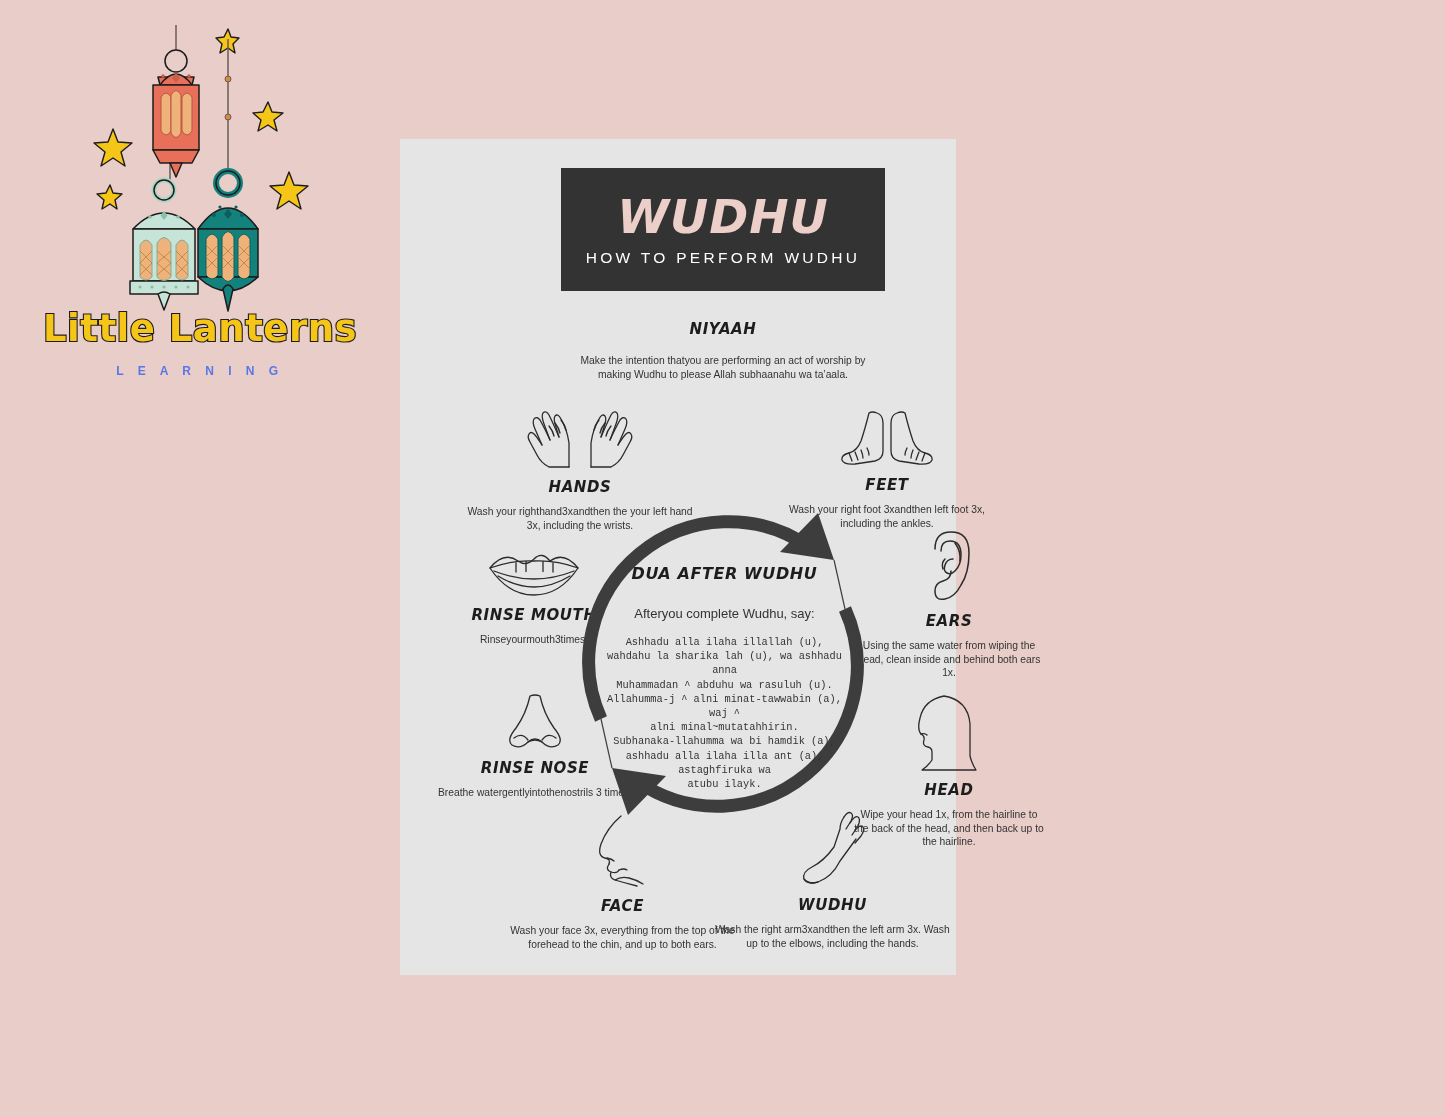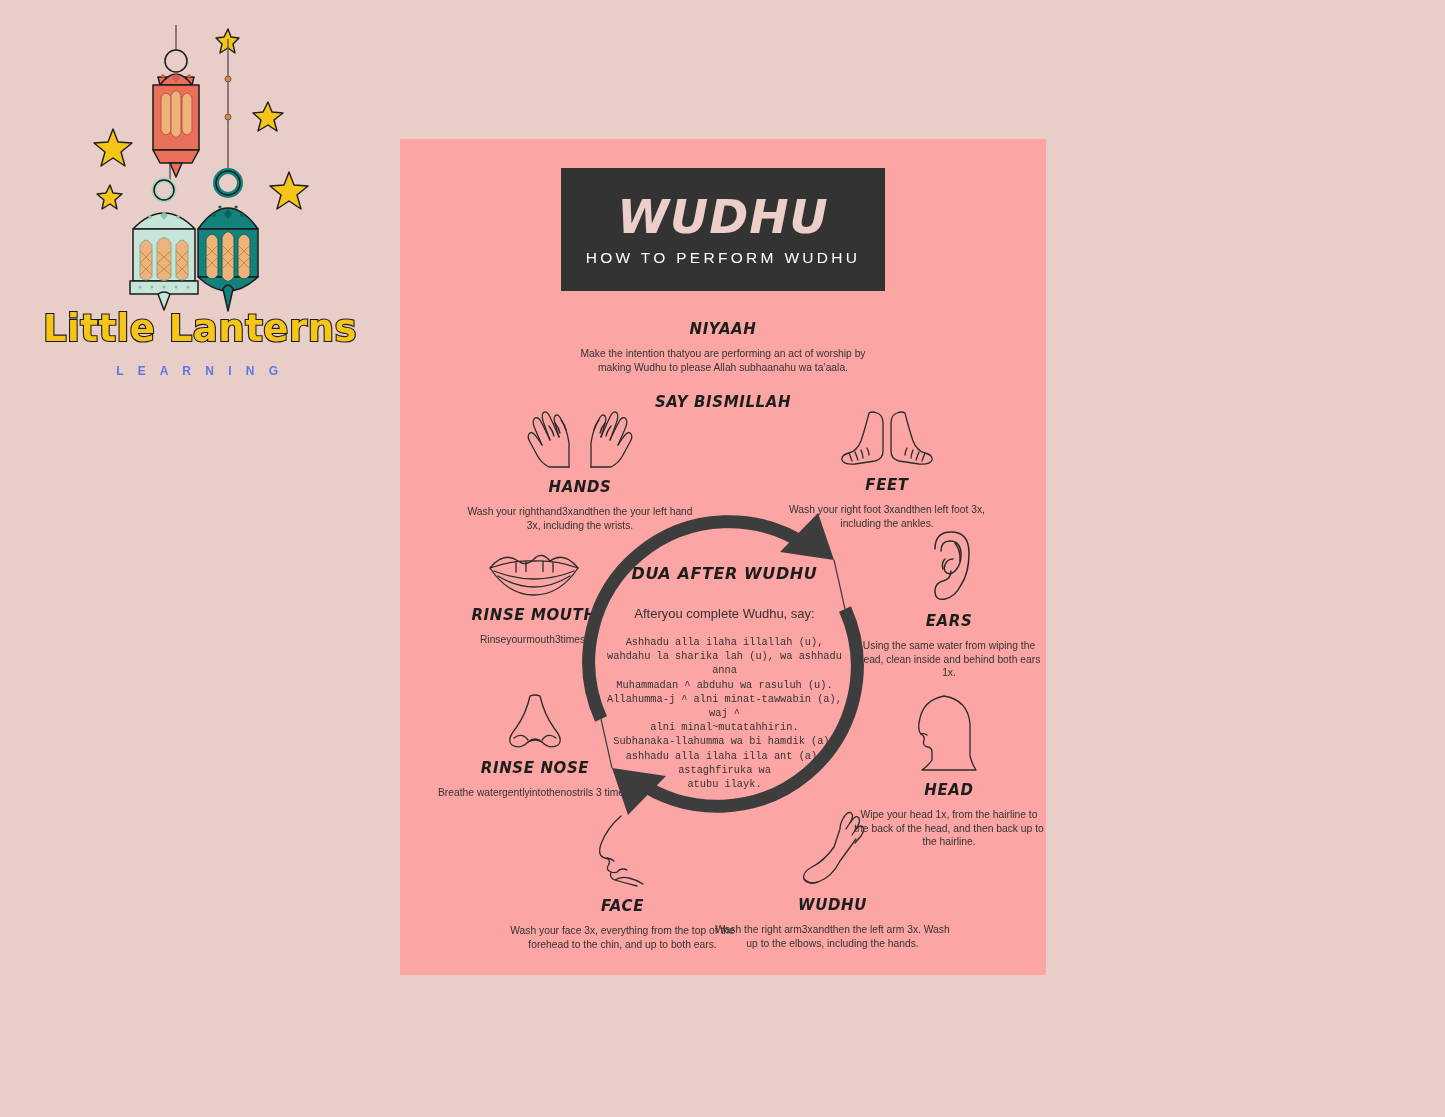--- a/index.html
+++ b/index.html
@@ -53,23 +53,23 @@
     font-weight: bold;
     color: #5878e8;
     letter-spacing: 5.5px;
   }
 
   
   #poster {
     position: absolute;
     left: 400px;
     top: 139px;
-    width: 646px;
+    width: 556px;
     height: 836px;
-    background: #fca5a5;
+    background: #e5e5e5;
   }
 
   
   #title-bar {
     position: absolute;
     left: 161px;
     top: 29px;
     width: 324px;
     height: 123px;
     background: #333333;
@@ -110,21 +110,21 @@
     font-size: 10.3px;
     color: #333333;
     line-height: 1.32;
     text-align: center;
   }
 
   .block { position: absolute; }
 
   
   #niyaah { left: 173px; top: 172px; width: 300px; }
-  #niyaah .sec-body { margin-top: 9px; }
+  #niyaah .sec-body { margin-top: 16px; }
   #bismillah { left: 173px; top: 245px; width: 300px; }
 
   
   .icon-wrap {
     display: flex;
     align-items: flex-end;
     justify-content: center;
   }
 
   
@@ -281,23 +281,20 @@
   <div id="title-bar">
     <div id="title-main">WUDHU</div>
     <div id="title-sub">HOW TO PERFORM WUDHU</div>
   </div>
 
   <div class="block" id="niyaah">
     <div class="sec-head">NIYAAH</div>
     <div class="sec-body">Make the intention thatyou are performing an act of worship by making Wudhu to please Allah subhaanahu wa ta’aala.</div>
   </div>
 
-  <div class="block" id="bismillah">
-    <div class="sec-head">SAY BISMILLAH</div>
-  </div>
 
   <div class="block" id="hands">
     <div class="icon-wrap">
       <svg width="110" height="62" viewBox="0 0 110 62" fill="none" stroke="#2b2b2b" stroke-width="1.3" stroke-linecap="round" stroke-linejoin="round">
         <path d="M44,60 L44,36 Q42,22 36,12 Q33,6 30,9 Q28,12 31,20 L34,30"></path>
         <path d="M34,30 Q28,16 24,8 Q21,3 18,6 Q16,9 19,17 L25,33"></path>
         <path d="M25,33 Q19,20 15,13 Q12,9 9,12 Q7,15 10,22 L17,38"></path>
         <path d="M17,38 Q12,30 9,27 Q6,24 4,27 Q2,30 5,35 L12,48 Q16,56 24,60 L44,60"></path>
         <path d="M36,13 q4,5 5,10 M30,16 q4,5 5,10 M24,19 q4,5 5,10"></path>
         <path d="M66,60 L66,36 Q68,22 74,12 Q77,6 80,9 Q82,12 79,20 L76,30"></path>

